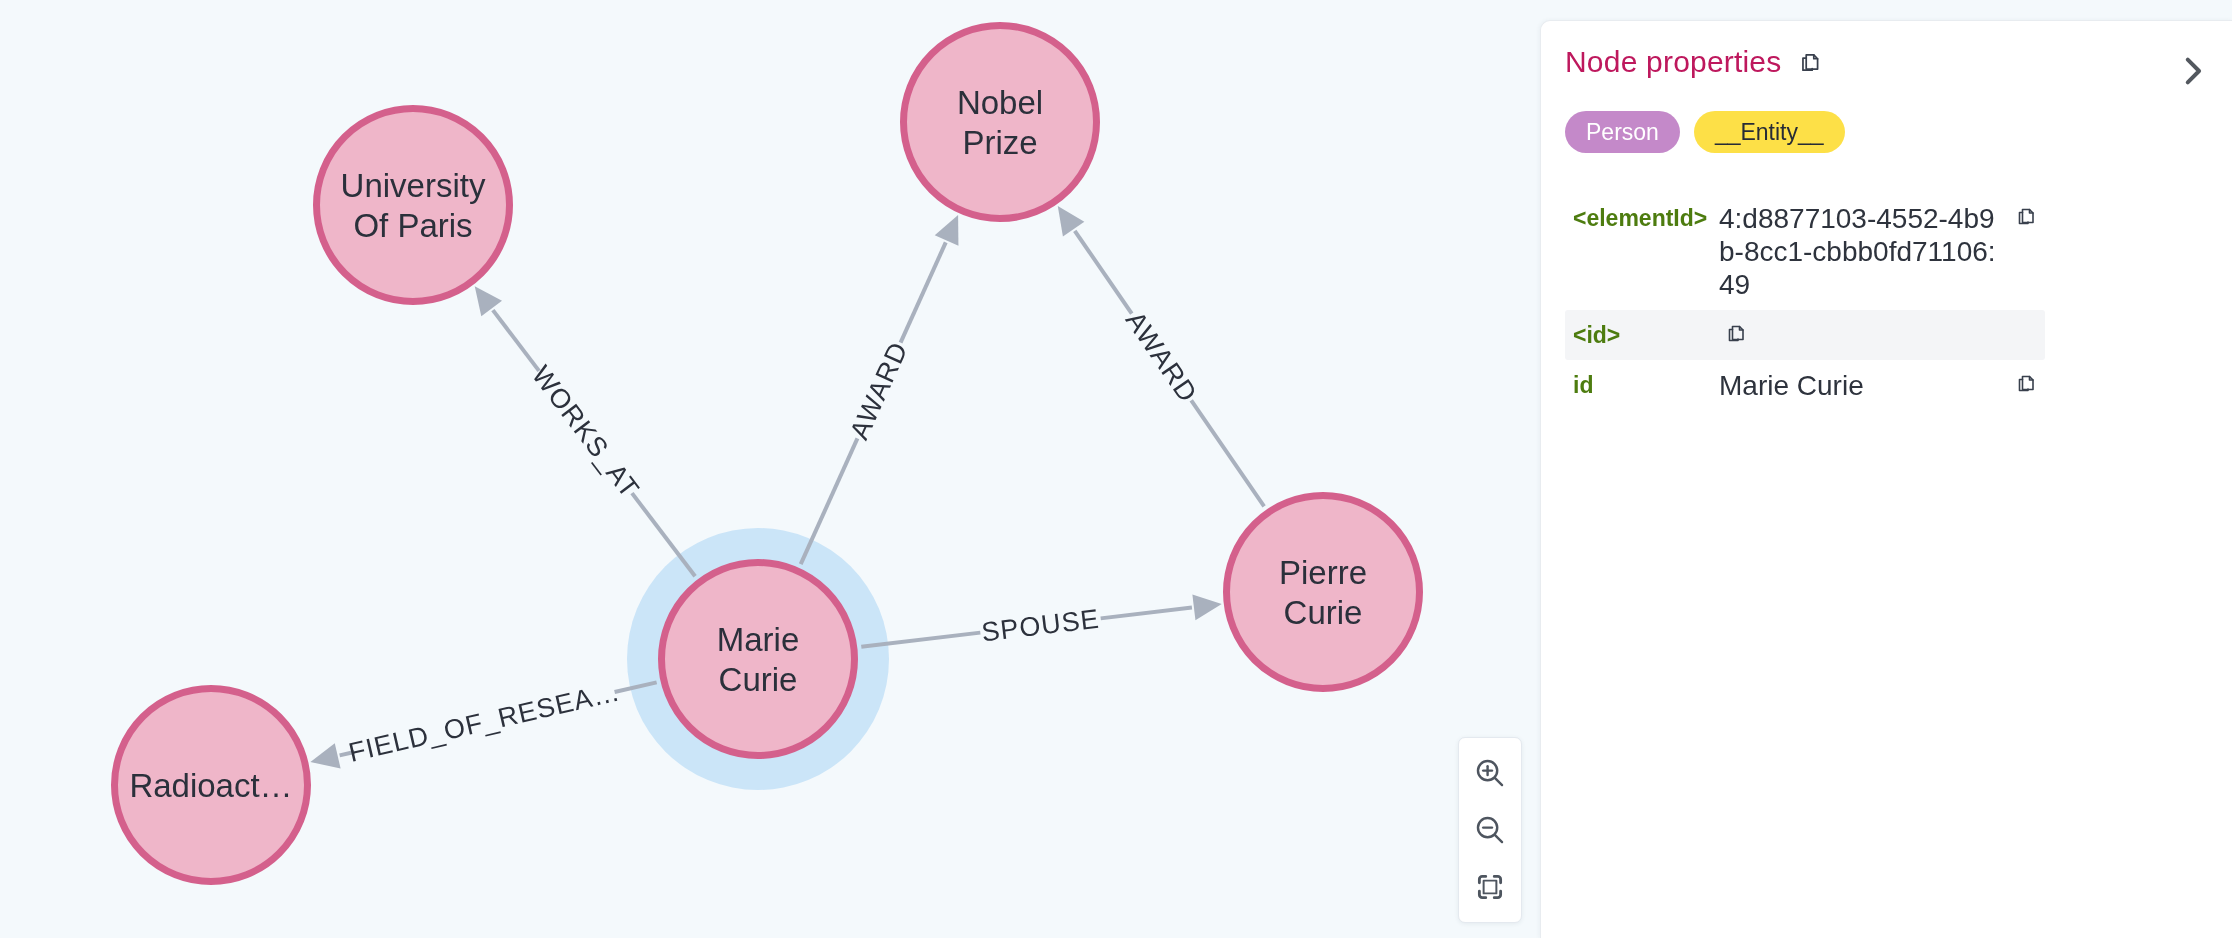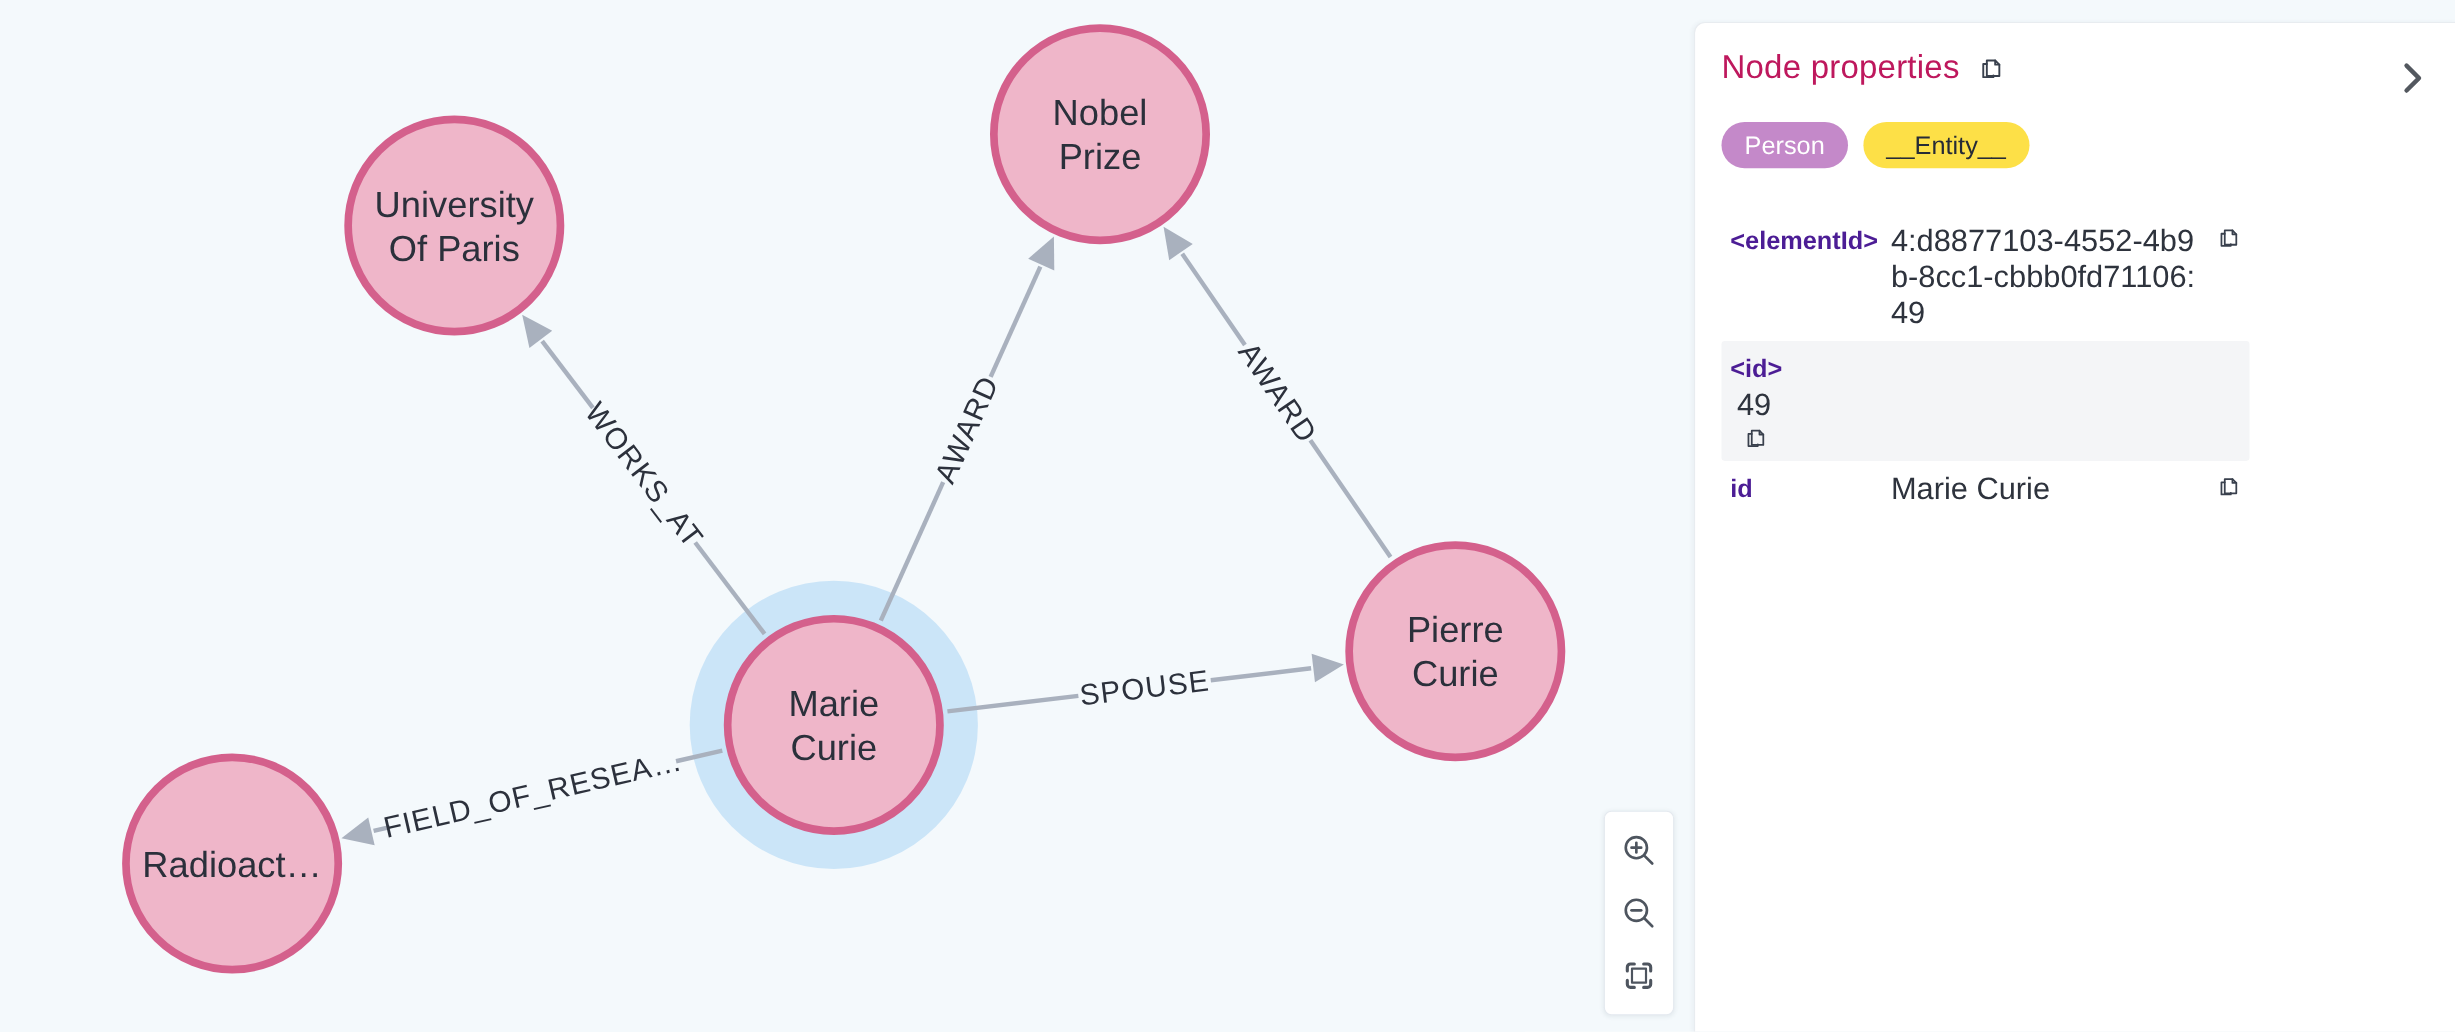--- a/index.html
+++ b/index.html
@@ -39,22 +39,22 @@
   .collapse-btn svg { stroke:#53585F; fill:none; stroke-width:2.8; stroke-linecap:round; stroke-linejoin:round; }
 
   .badge-row { display:flex; gap:14px; margin-top:32px; }
   .badge {
     display:inline-flex; align-items:center; border-radius:999px;
     padding:7px 21px; font-size:23px; font-weight:normal; line-height:28px;
   }
 
   .prop-table { margin-top:40px; width:480px; }
   .prop-row { display:flex; align-items:flex-start; padding:9px 4px 9px 8px; border-radius:3px; }
-  .prop-row.zebra { background:#F4F5F7;flex-direction:column; }
-  .prop-key { flex:none; width:140px; font-size:23px; font-weight:bold; color:#4c1d95; line-height:32px; }
+  .prop-row.zebra { background:#F4F5F7; }
+  .prop-key { flex:none; width:140px; font-size:23px; font-weight:bold; color:#4d7c0f; line-height:32px; }
   .prop-val { flex:1; font-size:28px; color:#2E333D; line-height:33px; word-break:break-all; padding-left:6px; }
   .prop-copy { width:30px; margin-left:8px; margin-top:2px; }
 </style>
 </head>
 <body>
 
 <div class="stage">
 
   <svg id="graph-svg" width="1540" height="938" viewBox="0 0 1540 938">
       <circle cx="758" cy="659" r="131" fill="#CBE5F8"></circle>
@@ -167,21 +167,20 @@
           <button class="icon-btn prop-copy">
   <svg class="copy-glyph" width="24" height="24" viewBox="0 0 24 24">
     <path d="M8.5 5.5 h7 l3.5 3.5 v9.5 h-10.5 z"></path>
     <path d="M15.5 5.5 v3.5 h3.5"></path>
     <path d="M8.5 8.5 h-3 v11 h8.5 v-1.5"></path>
   </svg>
 </button>
         </div>
         <div class="prop-row zebra">
           <div class="prop-key">&lt;id&gt;</div>
-          <div class="prop-val">49</div>
           <button class="icon-btn prop-copy">
   <svg class="copy-glyph" width="24" height="24" viewBox="0 0 24 24">
     <path d="M8.5 5.5 h7 l3.5 3.5 v9.5 h-10.5 z"></path>
     <path d="M15.5 5.5 v3.5 h3.5"></path>
     <path d="M8.5 8.5 h-3 v11 h8.5 v-1.5"></path>
   </svg>
 </button>
         </div>
         <div class="prop-row">
           <div class="prop-key">id</div>

